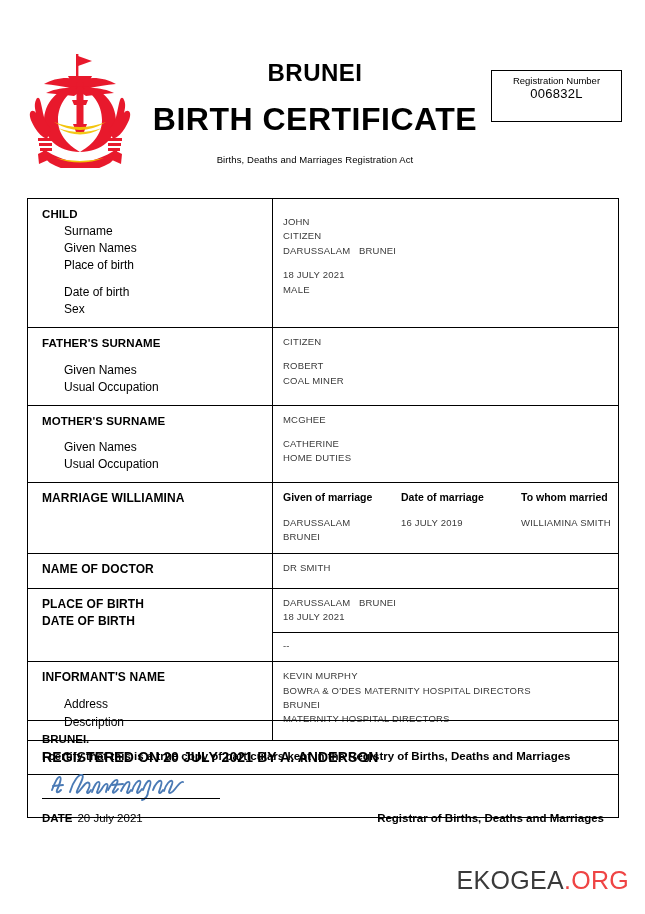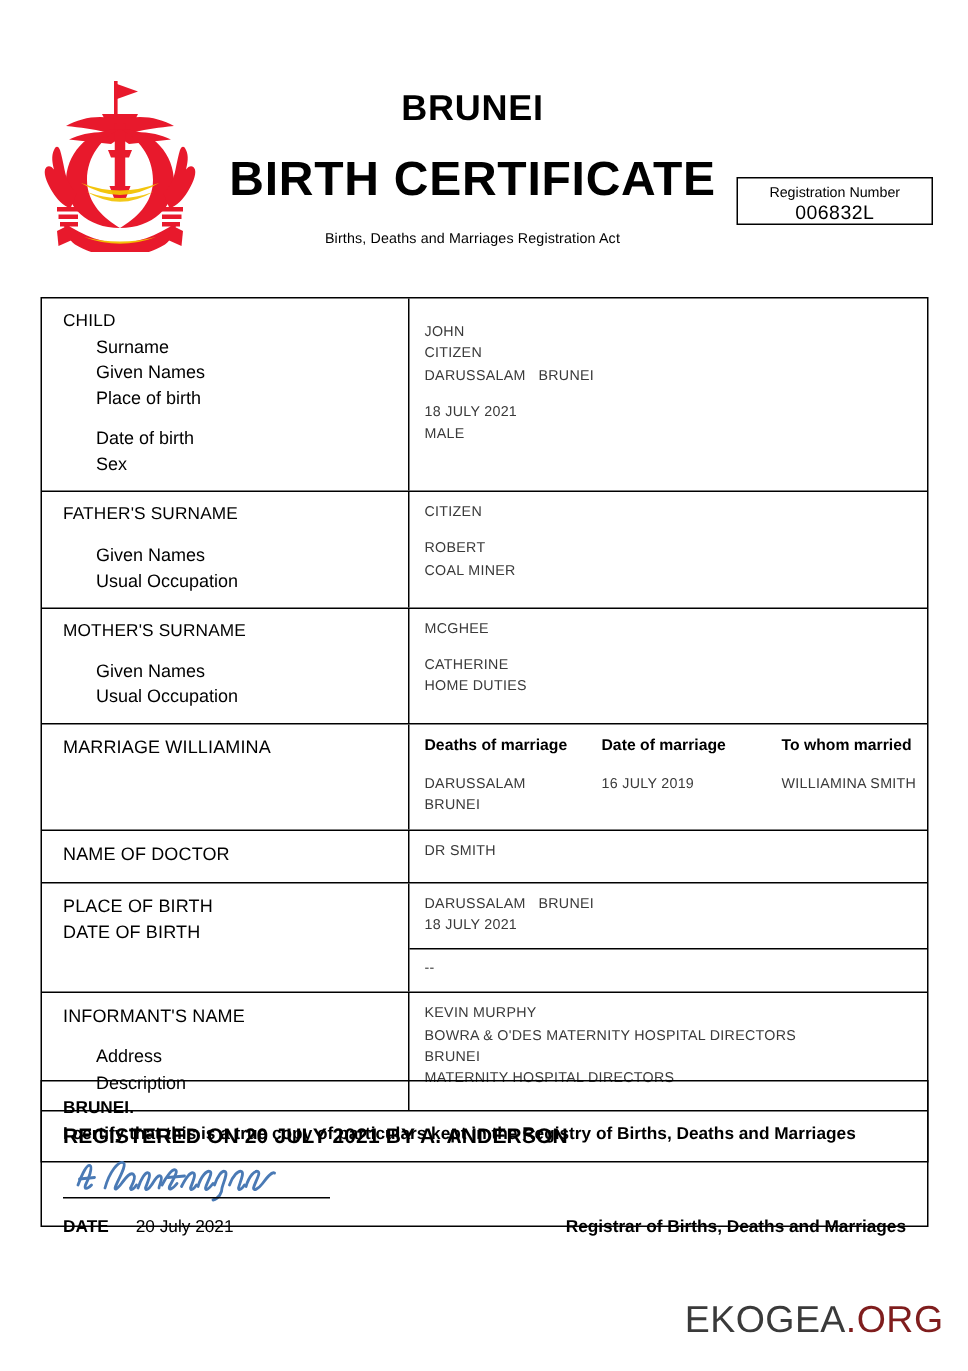--- a/index.html
+++ b/index.html
@@ -15,38 +15,38 @@
 
   
   .header{position:relative;height:140px;}
   .emblem{position:absolute;left:20px;top:48px;width:120px;height:120px;}
   .titles{position:absolute;left:150px;top:60px;width:330px;text-align:center;}
   .t1{font-size:24px;font-weight:bold;letter-spacing:.5px;line-height:1.1;}
   .t2{font-size:32px;font-weight:bold;letter-spacing:.5px;margin-top:16px;line-height:1.1;}
   .t3{font-size:9.5px;margin-top:16px;letter-spacing:.1px;}
 
   .regbox{
-    position:absolute;left:491px;top:70px;width:131px;height:32px;
-    border:1px solid #000;text-align:center;box-sizing:border-box;padding-top:4px;margin-top:48px;
+    position:absolute;left:491px;top:70px;width:131px;height:52px;
+    border:1px solid #000;text-align:center;box-sizing:border-box;padding-top:4px;
   }
   .regbox .rl{font-size:9.5px;line-height:1.2;}
   .regbox .rv{font-size:13px;line-height:1.3;letter-spacing:.3px;}
 
   
   .table{
     position:absolute;left:27px;top:198px;width:592px;
     border:1px solid #000;box-sizing:border-box;
   }
   .row{display:flex;border-bottom:1px solid #000;}
   .row:last-child{border-bottom:none;}
   .lcol{width:245px;box-sizing:border-box;border-right:1px solid #000;padding:7px 0 9px 14px;}
   .rcol{flex:1;box-sizing:border-box;padding:7px 0 9px 10px;}
   .row.full .lcol{border-right:none;width:auto;flex:1;}
 
-  .hd{font-size:11.5px;font-weight:normal;letter-spacing:.1px;line-height:1.45;}
+  .hd{font-size:11.5px;font-weight:bold;letter-spacing:.1px;line-height:1.45;}
   .hd.big{font-size:12px;}
   .sub{font-size:12px;margin-left:22px;line-height:1.42;}
   .spacer{height:10px;}
 
   .val{
     font-family:Liberation Sans, sans-serif;
     font-size:9.5px;color:#3a3a3a;line-height:1.52;letter-spacing:.2px;
     white-space:pre;
   }
   .val.blank{height:9px;}
@@ -69,30 +69,30 @@
   .certify{
     position:absolute;left:27px;top:720px;width:592px;height:98px;
     border:1px solid #000;box-sizing:border-box;padding:10px 14px 0 14px;
   }
   .ctext{font-size:11.5px;font-weight:bold;line-height:1.45;}
   .sigwrap{position:relative;height:38px;margin-top:4px;}
   .sigsvg{position:absolute;left:4px;top:0;}
   .sigline{position:absolute;left:0;top:30px;width:178px;border-top:1.2px solid #000;}
   .certfoot{display:flex;justify-content:space-between;align-items:baseline;margin-top:2px;}
   .dlab{font-size:11.5px;font-weight:bold;}
-  .dval{font-size:11.5px;font-weight:normal;margin-left:18px;}
+  .dval{font-size:11.5px;font-weight:normal;margin-left:5px;}
   .rtitle{font-size:11.5px;font-weight:bold;}
 
   
   .logo{
     position:absolute;right:16px;top:866px;
     font-size:25px;letter-spacing:.3px;
   }
   .logo .a{color:#3a3a3a;}
-  .logo .b{color:#7f1d1d;}
+  .logo .b{color:#ef4444;}
 </style>
 </head>
 <body>
 
 <div class="page">
 
   <div class="header">
 
     <div class="emblem">
       <svg viewBox="0 0 120 120" width="120" height="120" aria-hidden="true">
@@ -196,21 +196,21 @@
         <div class="val">HOME DUTIES</div>
       </div>
     </div>
 
     <div class="row">
       <div class="lcol">
         <div class="hd big">MARRIAGE WILLIAMINA</div>
       </div>
       <div class="rcol">
         <div class="mcols">
-          <div class="mc1 mh">Deaths of marriage</div>
+          <div class="mc1 mh">Given of marriage</div>
           <div class="mc2 mh">Date of marriage</div>
           <div class="mc3 mh">To whom married</div>
         </div>
         <div class="spacer"></div>
         <div class="mcols">
           <div class="mc1 val">DARUSSALAM</div>
           <div class="mc2 val">16 JULY 2019</div>
           <div class="mc3 val">WILLIAMINA SMITH</div>
         </div>
         <div class="val">BRUNEI</div>

